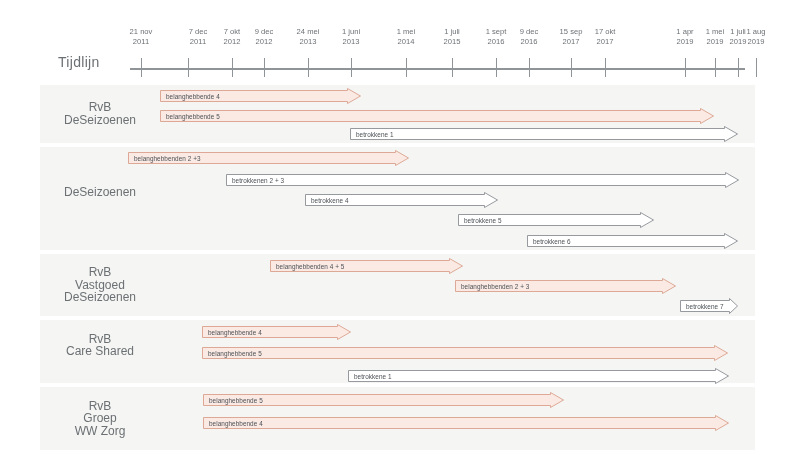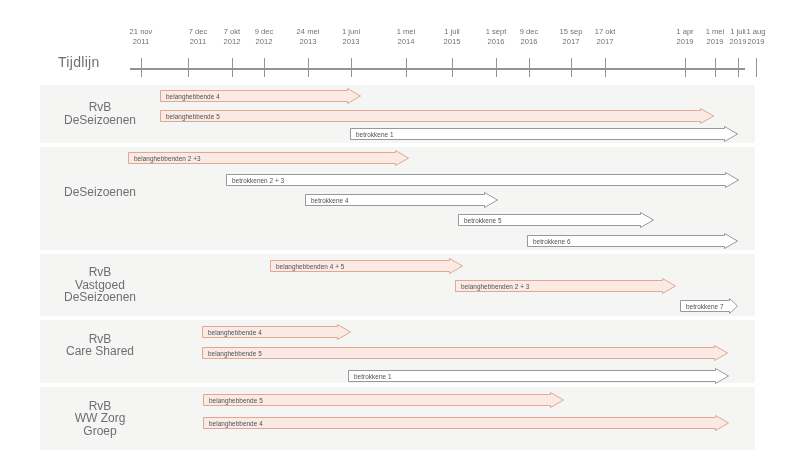--- a/index.html
+++ b/index.html
@@ -295,22 +295,22 @@
       </div>
       <div class="bar" style="left: 348px; top: 368px; width: 380px;">
         <svg width="382" height="17" viewBox="-0.5 -0.5 382 17">
           <polygon points="0,2 367,2 367,0 380,7.5 367,15 367,13 0,13" fill="#ffffff" stroke="#8a8f94" stroke-width="0.9"></polygon>
         </svg>
         <div class="bar-label">betrokkene 1</div>
       </div>
       <div class="band" style="top: 387px; height: 63px; background: rgb(245, 245, 243);"></div>
       <div class="band-label" style="top: 399.6px; left: 40px;">
         <span>RvB</span>
+        <span>Groep</span>
         <span>WW Zorg</span>
-        <span>Groep</span>
       </div>
       <div class="bar" style="left: 203px; top: 392px; width: 360px;">
         <svg width="362" height="17" viewBox="-0.5 -0.5 362 17">
           <polygon points="0,2 347,2 347,0 360,7.5 347,15 347,13 0,13" fill="#fbeae4" stroke="#d9a08c" stroke-width="0.9"></polygon>
         </svg>
         <div class="bar-label">belanghebbende 5</div>
       </div>
       <div class="bar" style="left: 203px; top: 415px; width: 525px;">
         <svg width="527" height="17" viewBox="-0.5 -0.5 527 17">
           <polygon points="0,2 512,2 512,0 525,7.5 512,15 512,13 0,13" fill="#fbeae4" stroke="#d9a08c" stroke-width="0.9"></polygon>

